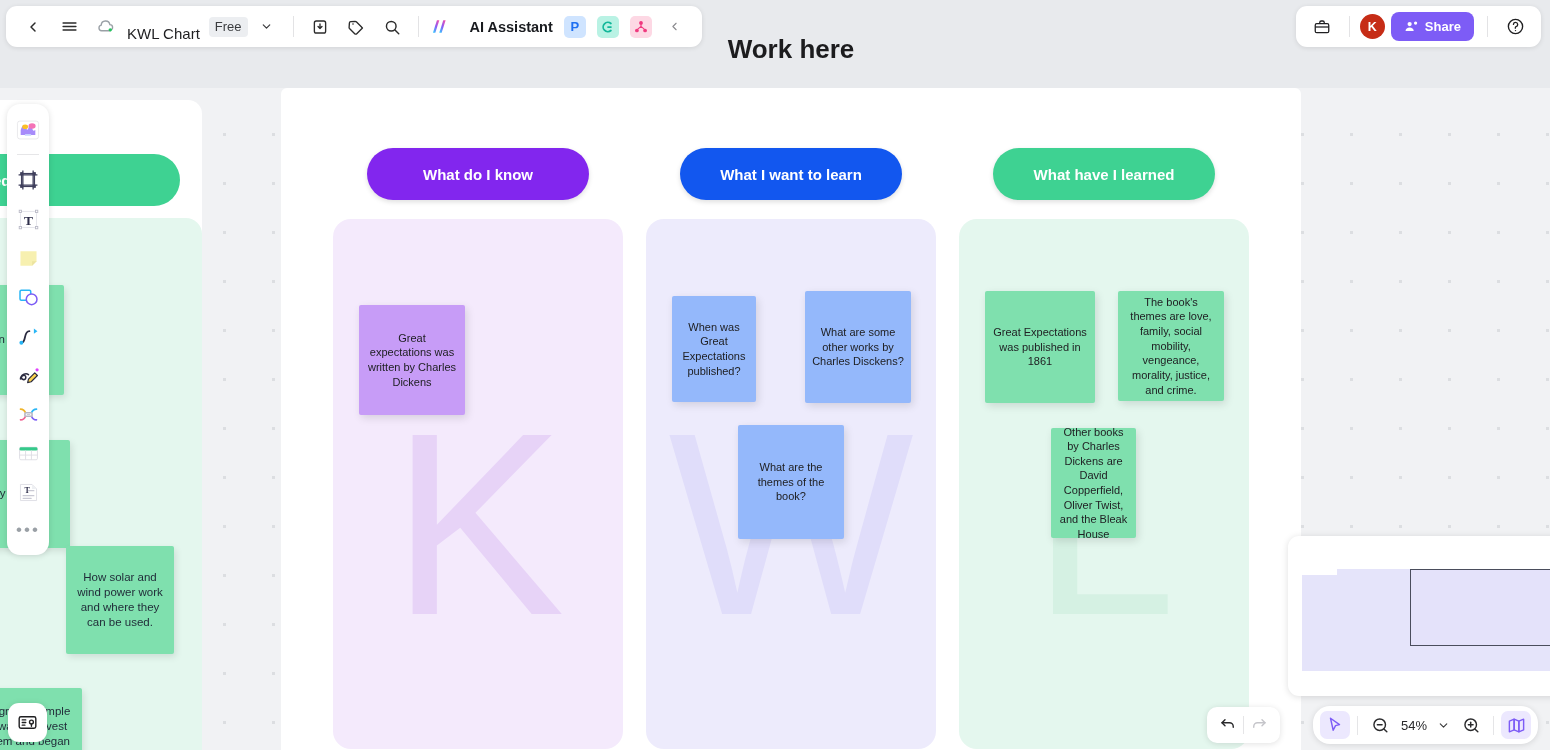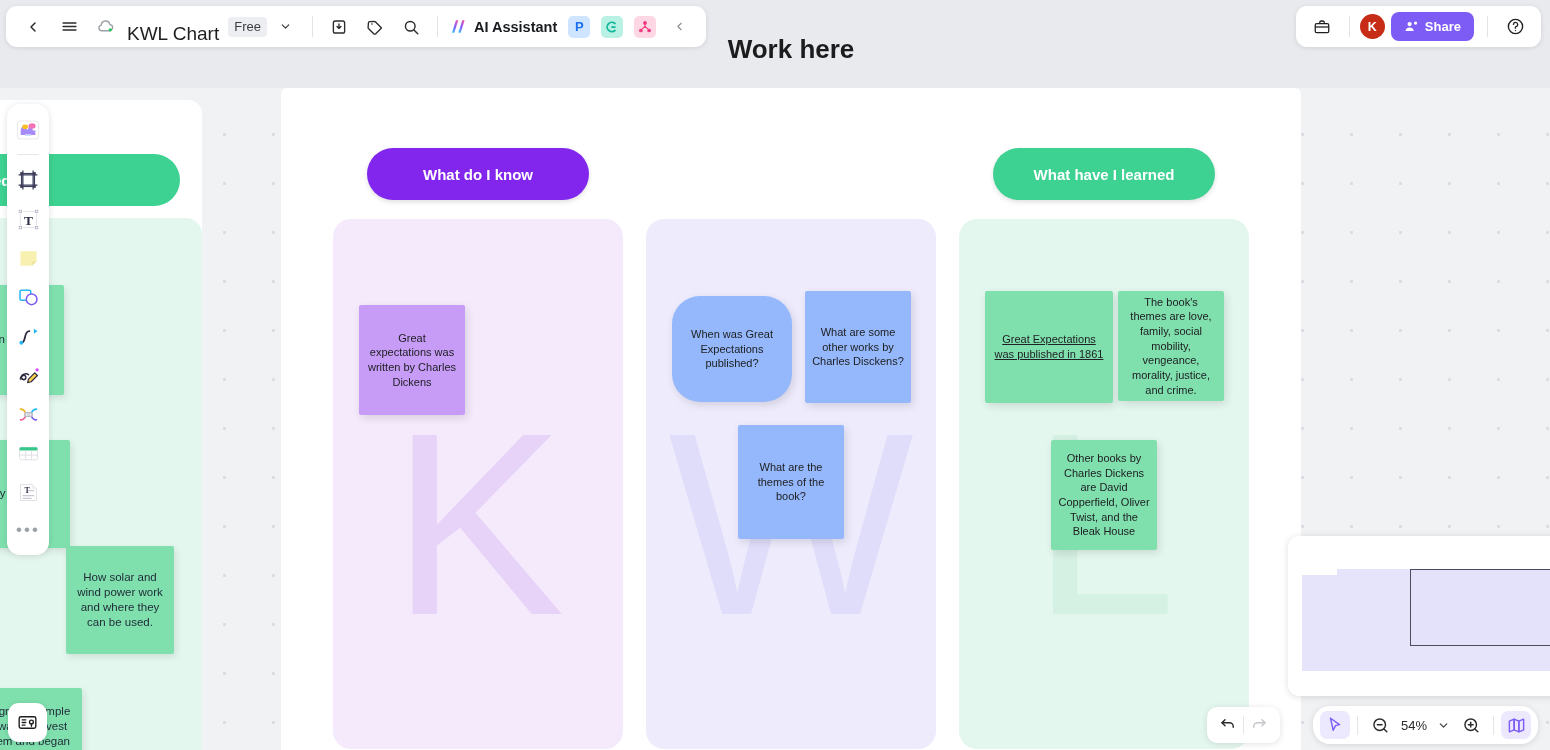--- a/index.html
+++ b/index.html
@@ -91,45 +91,45 @@
     position: absolute; border-radius: 2px;
     box-shadow: 2px 3px 8px rgba(0,0,0,.12);
     display: flex; align-items: center; justify-content: center; text-align: center;
     color: #202124; font-size: 11px; line-height: 1.33; padding: 7px;
   }
   .note-purple { background: #c79cf7; }
   .note-blue   { background: #94b8fb; }
   .note-green  { background: #7fe0ae; }
 
   .n-k1 { left: 359px; top: 292px; width: 106px; height: 110px; margin-top: 13px; }
-  .n-w1 { left: 672px; top: 296px; width: 120px; height: 106px; border-radius: 28px; }
+  .n-w1 { left: 672px; top: 296px; width: 84px; height: 106px; }
   .n-w2 { left: 805px; top: 291px; width: 106px; height: 112px; }
   .n-w3 { left: 738px; top: 425px; width: 106px; height: 114px; }
-  .n-l1 { left: 985px; top: 291px; width: 128px; height: 112px; text-decoration: underline; }
+  .n-l1 { left: 985px; top: 291px; width: 110px; height: 112px; }
   .n-l2 { left: 1118px; top: 291px; width: 106px; height: 110px; }
-  .n-l3 { left: 1051px; top: 428px; width: 106px; height: 110px; margin-top: 12px; }
+  .n-l3 { left: 1051px; top: 428px; width: 85px; height: 110px; }
 
   
   .topbar {
     position: absolute; left: 6px; top: 6px; height: 41px;
     background: #ffffff; border-radius: 11px;
     display: flex; align-items: center; padding: 0 10px; gap: 2px;
     box-shadow: 0 1px 5px rgba(0,0,0,.10);
   }
   .tb-btn {
     width: 34px; height: 32px; display: flex; align-items: center; justify-content: center;
     border-radius: 7px; color: #2b2b2b; cursor: pointer;
   }
   .tb-sep { width: 1px; height: 21px; background: #e3e3e5; margin: 0 7px; }
-  .doc-title { font-size: 19px; color: #1f1f21; font-weight: normal; margin: 14px 7px 0 3px; }
+  .doc-title { font-size: 15px; color: #1f1f21; font-weight: normal; margin: 14px 7px 0 3px; }
   .badge-free {
     background: #eceef1; color: #3b3d40; font-size: 13px;
     border-radius: 4px; padding: 2.5px 6px;
   }
-  .ai-label { font-size: 14.5px; font-weight: bold; color: #191b1f; margin-left: 3px; }
+  .ai-label { font-size: 14.5px; font-weight: bold; color: #191b1f; margin-left: 18px; }
   .app-icon {
     width: 22px; height: 22px; border-radius: 5px; margin-left: 9px;
     display: flex; align-items: center; justify-content: center;
     font-size: 13px; font-weight: bold; cursor: pointer;
   }
   .app-p { background: #cfe4ff; color: #1d6ff2; }
   .app-c { background: #b9f2e4; color: #12b79a; }
   .app-m { background: #fdd8e4; color: #f0397f; }
 
   
@@ -231,20 +231,21 @@
     <div class="watermark wm-k">K</div>
   </div>
   <div class="column col-w">
     <div class="watermark wm-w">W</div>
   </div>
   <div class="column col-l">
     <div class="watermark wm-l">L</div>
   </div>
 
   <div class="pill pill-k">What do I know</div>
+  <div class="pill pill-w">What I want to learn</div>
   <div class="pill pill-l">What have I learned</div>
 
   <div class="note note-purple n-k1">Great expectations was written by Charles Dickens</div>
   <div class="note note-blue n-w1">When was Great Expectations published?</div>
   <div class="note note-blue n-w2">What are some other works by Charles Disckens?</div>
   <div class="note note-blue n-w3">What are the themes of the book?</div>
   <div class="note note-green n-l1">Great Expectations was published in 1861</div>
   <div class="note note-green n-l2">The book's themes are love, family, social mobility, vengeance, morality, justice, and crime.</div>
   <div class="note note-green n-l3">Other books by Charles Dickens are David Copperfield, Oliver Twist, and the Bleak House</div>
 

